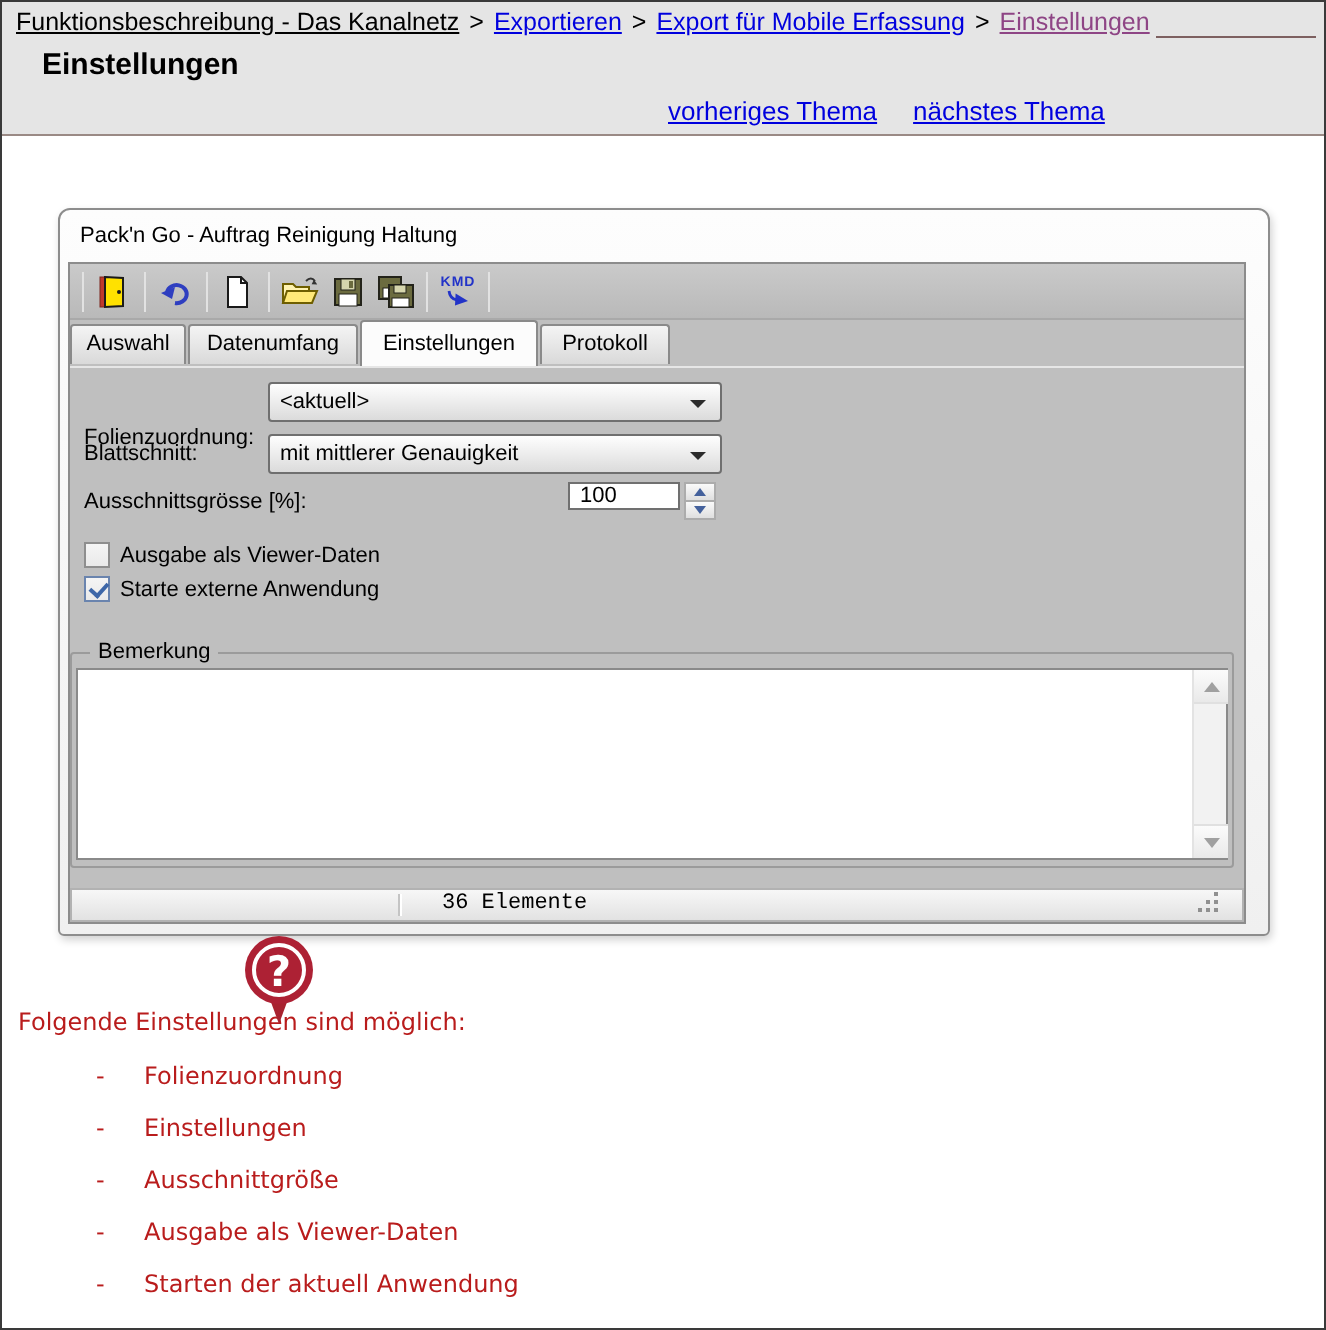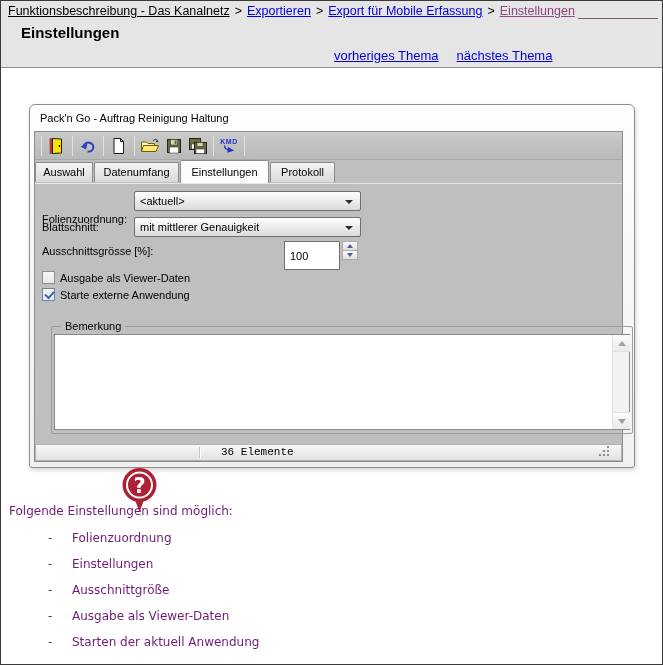--- a/index.html
+++ b/index.html
@@ -50,41 +50,41 @@
 
   
   .tabpage { flex:1 1 auto; position:relative; background:#BFBFBF; border-top:1px solid #E6E6E6; }
   .lbl { position:absolute; font-size:11px; color:#000; }
   .combo { position:absolute; left:99px; width:227px; height:20px; border:1px solid #6F6F6F;
            border-radius:2px; background:linear-gradient(#FEFEFE,#DBDBDB); font-size:11px;
            display:flex; align-items:center; padding:0 5px 0 5px; cursor:pointer; }
   .combo::after { content:""; position:absolute; right:7px; top:8px;
                   border-left:4px solid transparent; border-right:4px solid transparent;
                   border-top:4px solid #2B2B2B; }
-  .spininput { position:absolute; left:249px; top:57px; width:56px; height:29px;
+  .spininput { position:absolute; left:249px; top:57px; width:56px; height:14px;
                border:1px solid #707070; background:#fff; font-size:11px;
                display:flex; align-items:center; padding-left:5px; }
   .spinner { position:absolute; left:307px; top:57px; width:16px; height:19px;
              display:flex; flex-direction:column; }
   .spin-up, .spin-dn { flex:1; border:1px solid #ACACAC; background:linear-gradient(#FAFAFA,#DFDFDF);
              display:flex; align-items:center; justify-content:center; cursor:pointer; }
   .spin-up { border-bottom:none; }
   .tri-up { width:0; height:0; border-left:3px solid transparent; border-right:3px solid transparent;
             border-bottom:4px solid #44619C; }
   .tri-dn { width:0; height:0; border-left:3px solid transparent; border-right:3px solid transparent;
             border-top:4px solid #44619C; }
   .cbrow { position:absolute; left:7px; display:flex; align-items:center; gap:5px; font-size:11px; }
   .cb { width:13px; height:13px; border:1px solid #8E8E8E; background:linear-gradient(#F5F5F5,#EAEAEA);
         position:relative; cursor:pointer; flex:0 0 auto; }
   .cb.checked { border-color:#6A84AE; }
   .cb.checked::after { content:""; position:absolute; left:2px; top:2px; width:7px; height:4px;
         border-left:2px solid #3E67A8; border-bottom:2px solid #3E67A8; transform:rotate(-48deg); }
 
   
-  .group { position:absolute; left:16px; top:142px; width:582px; height:108px;
+  .group { position:absolute; left:0; top:142px; width:582px; height:108px;
            border:1px solid #9B9B9B; border-radius:2px; }
   .group-label { position:absolute; top:-7px; left:9px; background:#BFBFBF; padding:0 4px; font-size:11px; }
   .textarea { position:absolute; left:2px; top:7px; right:2px; bottom:3px;
               background:#fff; border:1px solid #8A8A8A; cursor:text; }
   .vscroll { position:absolute; right:0; top:0; bottom:0; width:17px; background:#F2F2F2;
              border-left:1px solid #E3E3E3; }
   .vs-btn { position:absolute; left:0; width:17px; height:17px; display:flex; align-items:center;
             justify-content:center; background:linear-gradient(#FBFBFB,#E9E9E9); cursor:pointer; }
   .vs-up { top:0; border-bottom:1px solid #E0E0E0; }
   .vs-dn { bottom:0; border-top:1px solid #E0E0E0; }
@@ -96,21 +96,21 @@
   
   .statusbar { height:17px; margin-top:3px; flex:0 0 auto; position:relative;
                background:linear-gradient(#F7F7F7,#E2E2E2); border:1px solid #B2B2B2; font-size:11px; }
   .status-divider { position:absolute; left:163px; top:2px; bottom:2px; width:1px;
                     background:#C4C4C4; box-shadow:1px 0 0 #FFFFFF; }
   .status-text { position:absolute; left:185px; top:1px; color:#000;font-family:Liberation Mono, monospace; }
   .grip { position:absolute; right:12px; bottom:4px; width:2px; height:2px; background:#909090;
           box-shadow:0 -4px #909090, 0 -8px #909090, -4px 0 #909090, -4px -4px #909090, -8px 0 #909090; }
 
   
-  .help-text { font-family:"DejaVu Sans", sans-serif; font-size:12px; color:#701a75; }
+  .help-text { font-family:"DejaVu Sans", sans-serif; font-size:12px; color:#b91c1c; }
   .q-icon { position:absolute; left:119px; top:466px; z-index:5; }
   .intro { position:absolute; left:8px; top:503px; }
   .list-item { position:absolute; }
   .dash { position:absolute; left:47px; }
   .itext { position:absolute; left:71px; white-space:nowrap; }
 </style>
 </head>
 <body>
 
 <div class="page">

